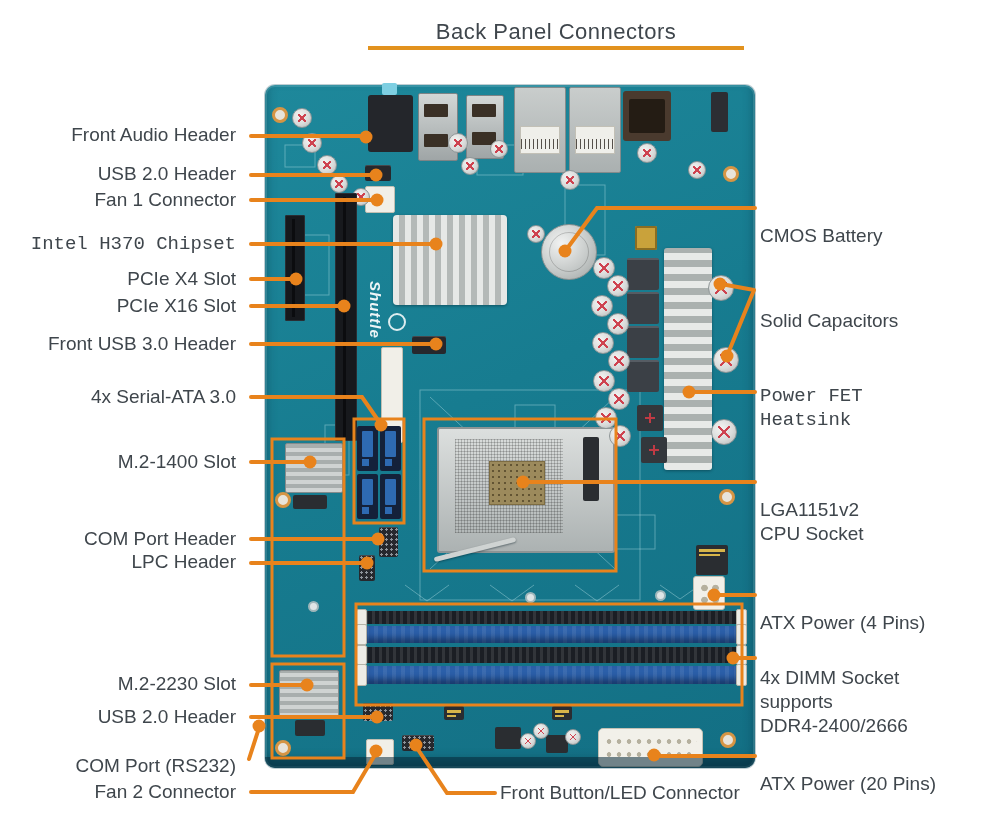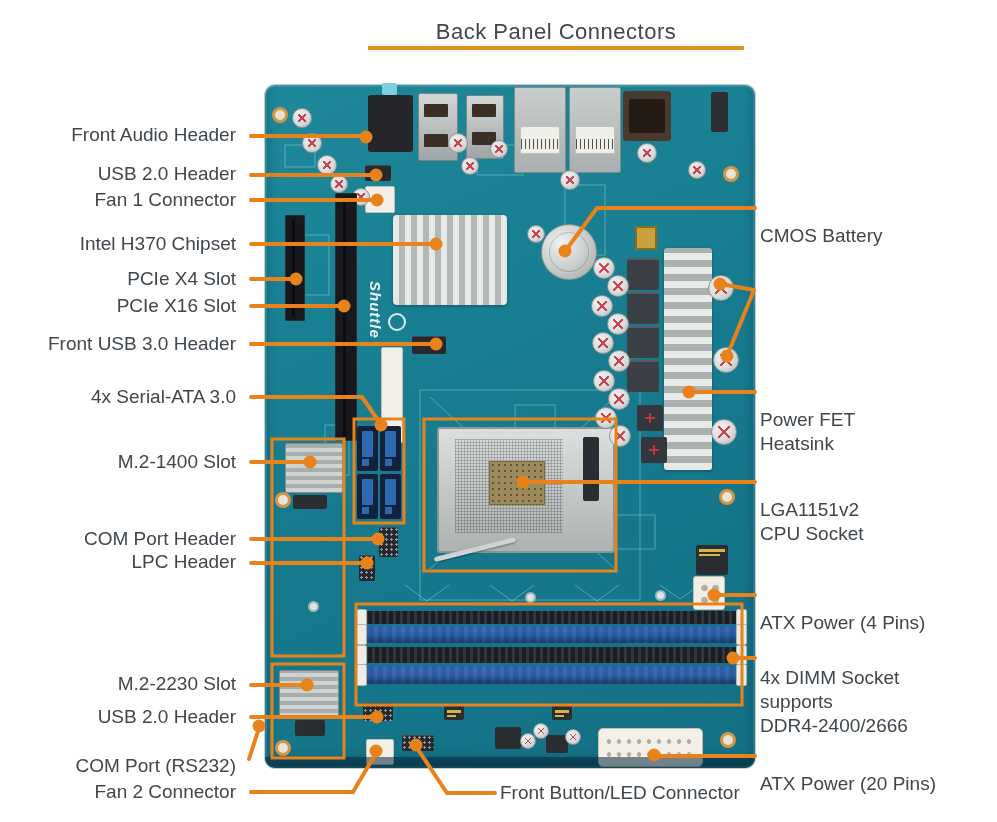--- a/index.html
+++ b/index.html
@@ -326,37 +326,38 @@
       <rect x="272" y="439" width="72" height="217"></rect>
       <rect x="272" y="664" width="72" height="94"></rect>
       <rect x="424" y="419" width="192" height="152"></rect>
       <rect x="356" y="604" width="386" height="101"></rect>
     </g>
   </svg>
 
   <div class="lbl lbl-left" style="top:123px;margin-left:9px;">Front Audio Header</div>
   <div class="lbl lbl-left" style="top:162px;">USB 2.0 Header</div>
   <div class="lbl lbl-left" style="top:188px;">Fan 1 Connector</div>
-  <div class="lbl lbl-left" style="top:232px;">Intel H370 Chipset</div>
+  <div class="lbl lbl-left" style="top:232px;font-family:Liberation Mono, monospace;">Intel H370 Chipset</div>
   <div class="lbl lbl-left" style="top:267px;">PCIe X4 Slot</div>
   <div class="lbl lbl-left" style="top:294px;">PCIe X16 Slot</div>
   <div class="lbl lbl-left" style="top:332px;">Front USB 3.0 Header</div>
   <div class="lbl lbl-left" style="top:385px;">4x Serial-ATA 3.0</div>
   <div class="lbl lbl-left" style="top:450px;">M.2-1400 Slot</div>
   <div class="lbl lbl-left" style="top:527px;">COM Port Header</div>
   <div class="lbl lbl-left" style="top:550px;">LPC Header</div>
   <div class="lbl lbl-left" style="top:672px;">M.2-2230 Slot</div>
   <div class="lbl lbl-left" style="top:705px;">USB 2.0 Header</div>
   <div class="lbl lbl-left" style="top:754px;">COM Port (RS232)</div>
   <div class="lbl lbl-left" style="top:780px;">Fan 2 Connector</div>
 
   <div class="lbl" style="left:500px;top:781px;">Front Button/LED Connector</div>
 
   <div class="lbl lbl-right" style="top:196px;">CMOS Battery</div>
-  <div class="lbl lbl-right" style="top:380px;">
+  <div class="lbl lbl-right" style="top:281px;">Solid Capacitors</div>
+  <div class="lbl lbl-right" style="top:356px;font-family:Liberation Mono, monospace;">
     <div>Power FET</div>
     <div>Heatsink</div>
   </div>
   <div class="lbl lbl-right" style="top:470px;">
     <div>LGA1151v2</div>
     <div>CPU Socket</div>
   </div>
   <div class="lbl lbl-right" style="top:583px;">ATX Power (4 Pins)</div>
   <div class="lbl lbl-right" style="top:638px;">
     <div>4x DIMM Socket</div>

